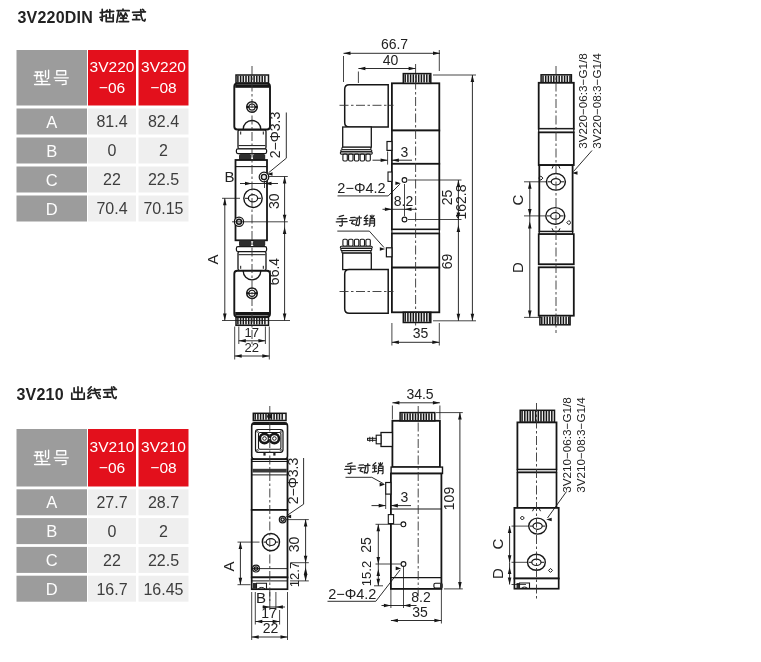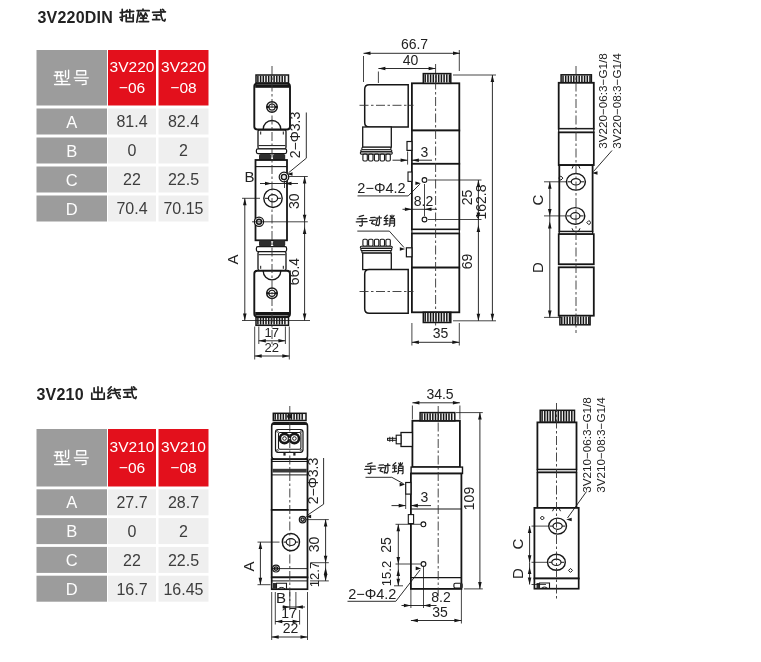--- a/index.html
+++ b/index.html
@@ -1,15 +1,15 @@
 <!DOCTYPE html>
 <html><head><meta charset="utf-8"><title>valves</title>
 <style>
 html,body{margin:0;padding:0;background:#fff;}
-#page{position:relative;width:676px;height:662px;background:#fff;overflow:hidden;margin-left:20px;}
+#page{position:relative;width:676px;height:662px;background:#fff;overflow:hidden;}
 text{font-family:"Liberation Sans",sans-serif;}
 </style></head>
 <body>
 <div id="page">
 <svg width="761" height="662" viewBox="0 0 761 662">
 
 <text x="17.5" y="23.0" font-size="16" text-anchor="start" fill="#222" font-weight="700" letter-spacing="0.2">3V220DIN</text>
 <path d="M102.2,9.3 L102.2,20.8 L100.8,19.6 M100.3,12.6 L104.6,12.1 M100.0,17.4 L104.6,16.0 M107.3,10.1 L105.9,11.5 M105.3,11.8 L113.7,11.4 M109.8,9.6 L109.8,17.7 M106.2,14.6 L106.2,21.6 L113.2,21.6 L113.2,14.6 M106.2,18.0 L113.2,18.0" fill="none" stroke="#222" stroke-width="1.70" stroke-linecap="round" stroke-linejoin="round"></path>
       <path d="M123.0,9.0 L123.0,10.4 M117.1,10.7 L129.2,10.7 M118.8,10.7 L116.8,22.2 M120.8,12.9 L119.6,16.0 M120.8,12.9 L122.4,16.0 M125.5,12.9 L124.4,16.0 M125.5,12.9 L127.2,16.0 M123.3,15.7 L123.3,21.3 M120.5,18.2 L126.4,18.2 M119.1,21.6 L128.6,21.6" fill="none" stroke="#222" stroke-width="1.70" stroke-linecap="round" stroke-linejoin="round"></path>
       <path d="M142.6,9.3 L143.8,10.4 M132.6,12.4 L145.4,11.8 M140.7,9.6 L141.2,16.3 L142.6,20.2 L144.6,21.0 L145.2,19.4 M133.7,15.2 L139.6,15.2 M136.5,15.2 L136.5,19.1 M132.6,19.6 L139.8,19.6" fill="none" stroke="#222" stroke-width="1.70" stroke-linecap="round" stroke-linejoin="round"></path>

